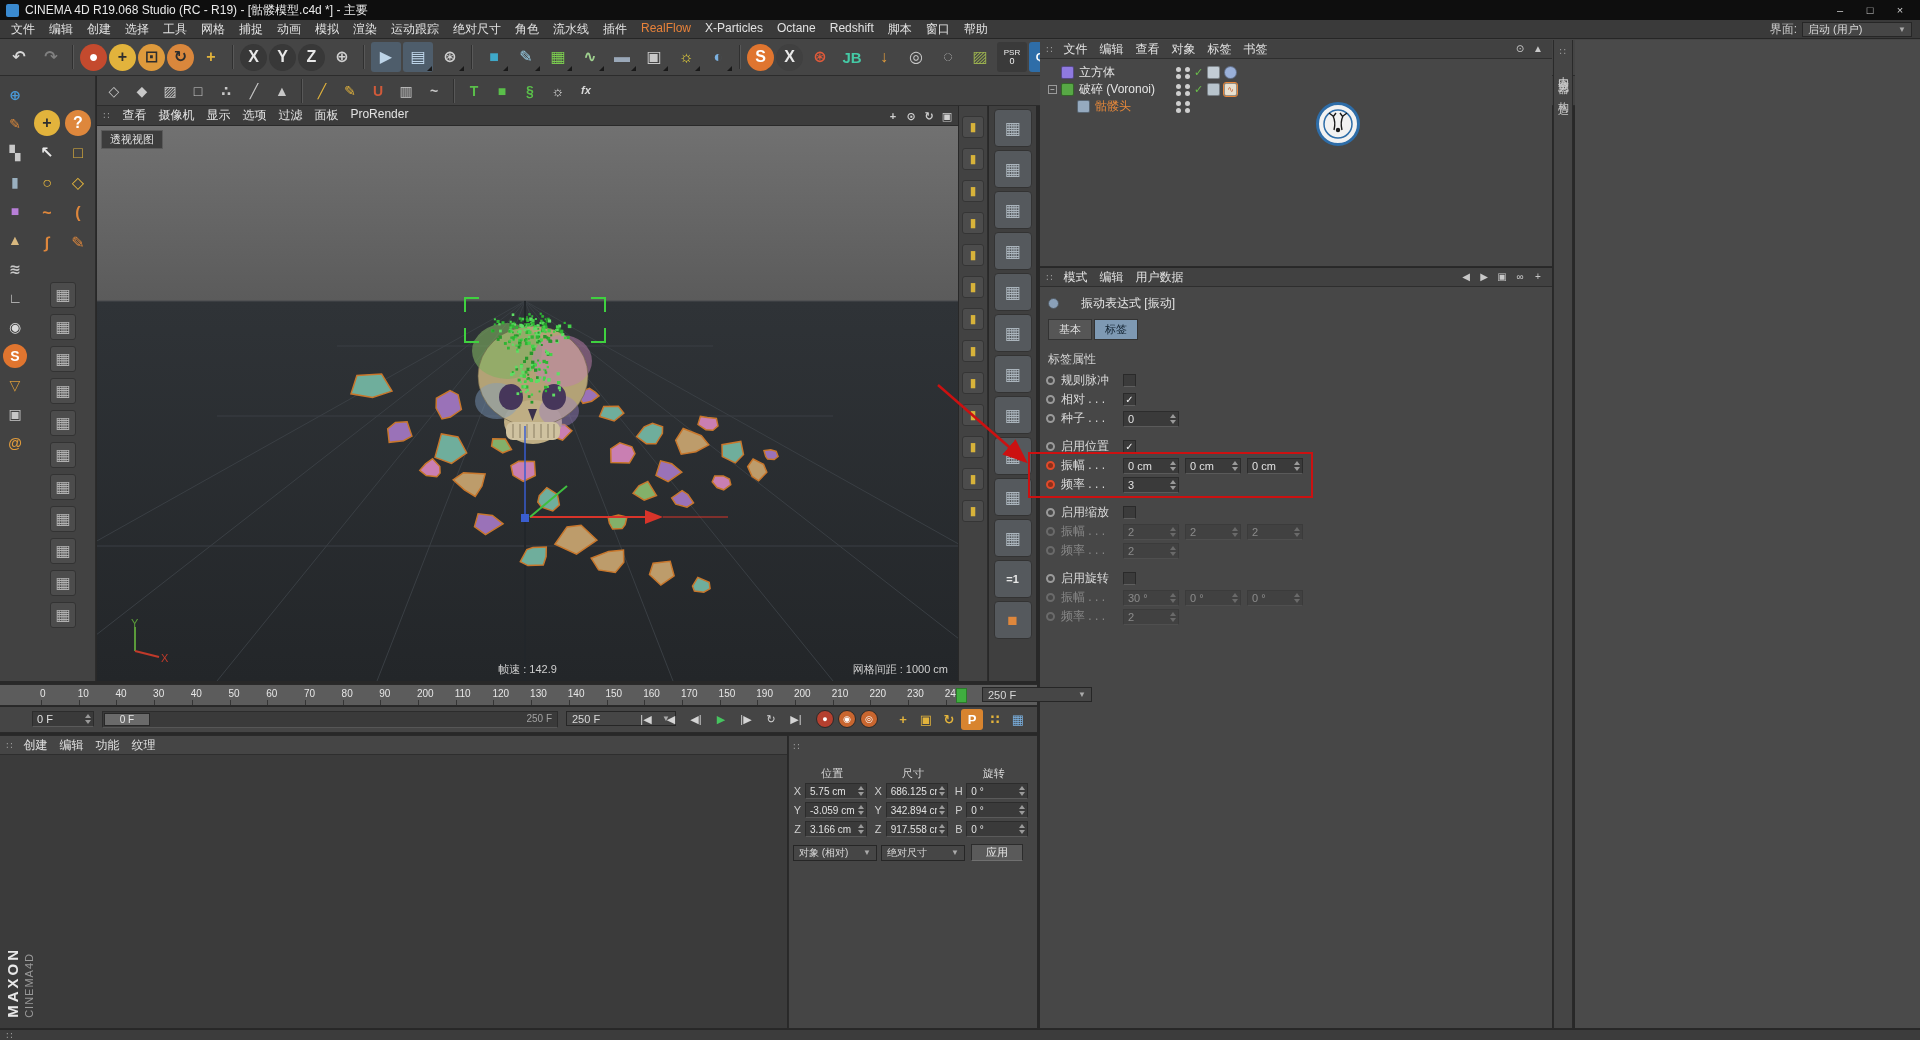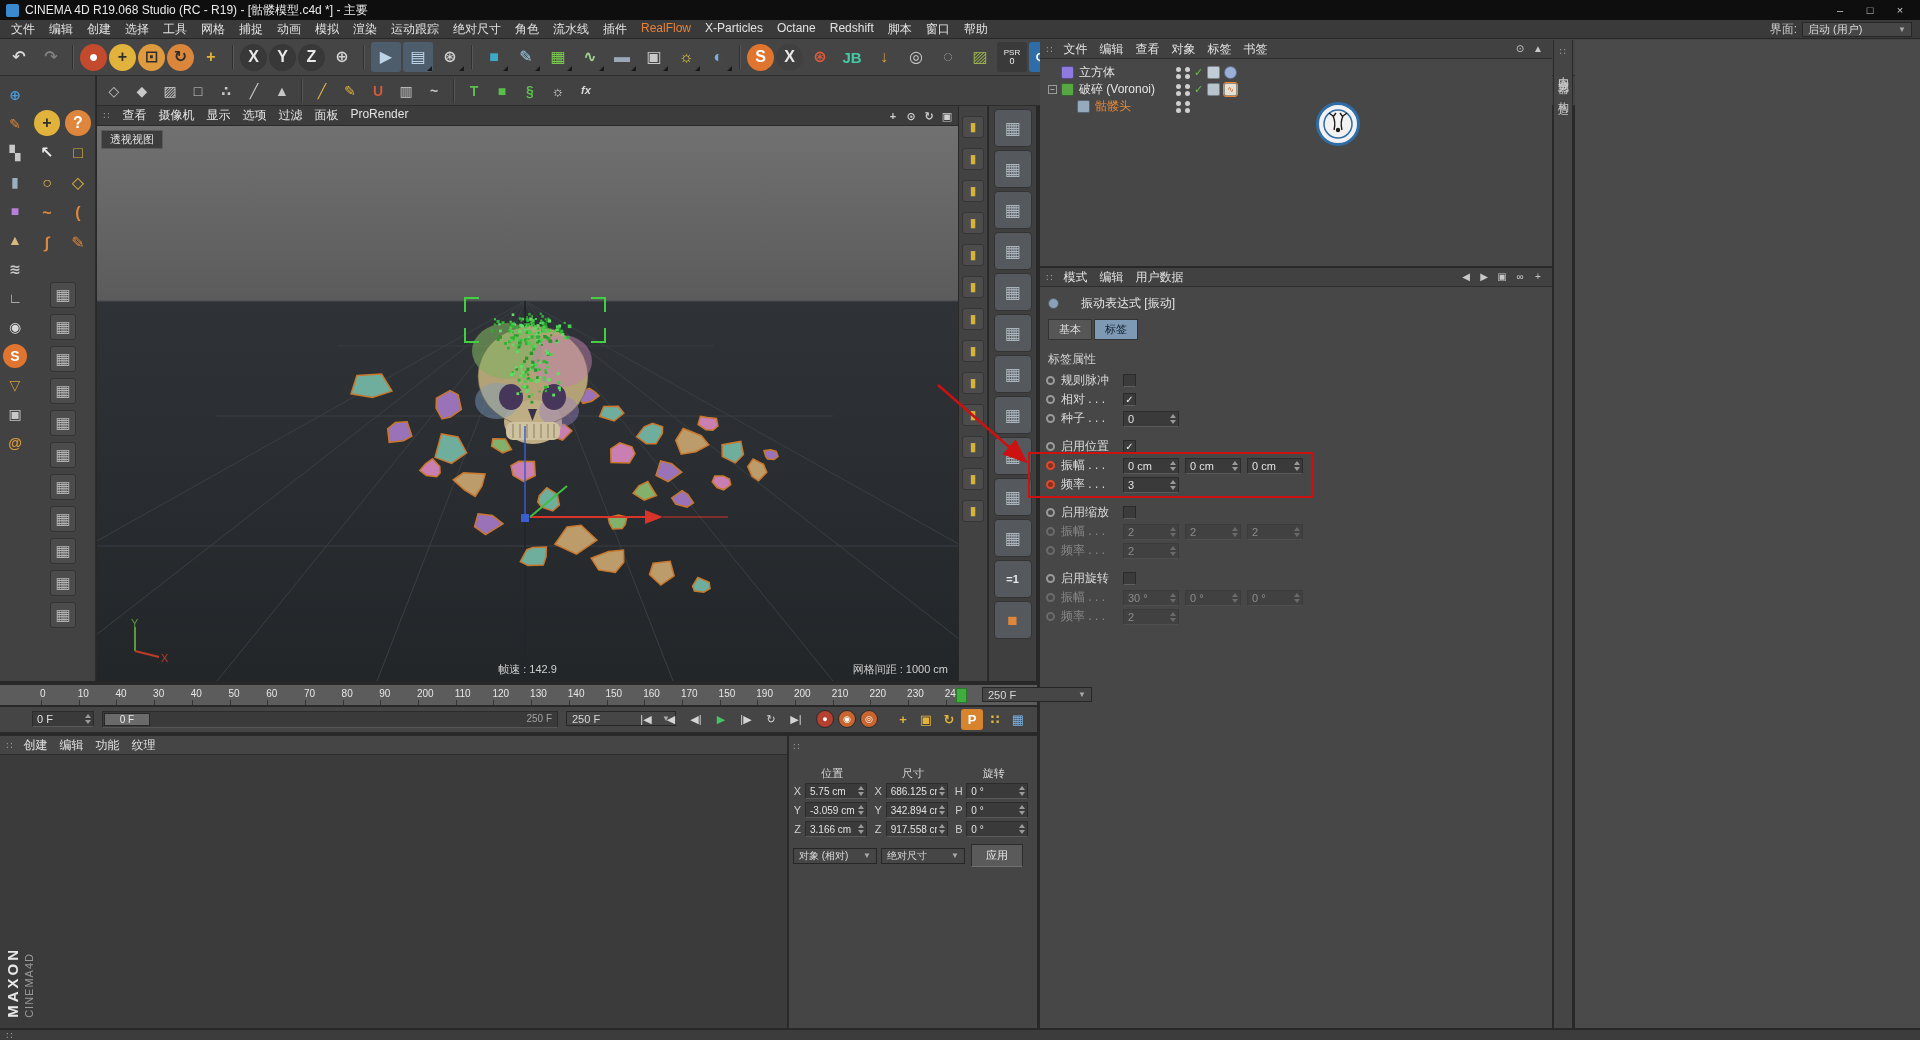--- a/index.html
+++ b/index.html
@@ -174,21 +174,21 @@
   #coord-head{display:flex;align-items:center;height:17px;}
   #coord-groups{display:grid;grid-template-columns:repeat(3,1fr);gap:2px;margin-top:11px;}
   .cgroup{display:flex;flex-direction:column;gap:3px;}
   .chead{font-size:11px;color:#d8d8d8;text-align:center;height:14px;}
   .crow{display:flex;align-items:center;gap:3px;}
   .caxis{width:9px;font-size:11px;color:#cfcfcf;text-align:center;}
   .cfield{width:62px;font-size:10px;}
   #coord-foot{display:flex;gap:4px;margin-top:7px;align-items:center;}
   #coord-foot .ddbox{min-width:84px;height:16px;font-size:10px;}
   #apply-btn{margin-left:2px;background:#5a5a5a;border:1px solid #2c2c2c;border-bottom-color:#707070;
-    height:23px;padding:0 14px;font-size:11px;display:flex;align-items:center;color:#e8e8e8;}
+    height:17px;padding:0 14px;font-size:11px;display:flex;align-items:center;color:#e8e8e8;}
 
   
   #statusbar{position:absolute;left:0;top:1029px;width:1920px;height:11px;background:#3c3c3c;
     border-top:1px solid #272727;display:flex;align-items:center;padding:0 6px;}
 
   
   #redbox{position:absolute;border:2px solid #cc1111;z-index:59;pointer-events:none;}
   #annsvg{position:absolute;left:0;top:0;width:1920px;height:1040px;z-index:60;pointer-events:none;}
   #watermark{position:absolute;left:1316px;top:102px;width:44px;height:44px;border-radius:50%;
     border:3px solid #2e6da8;background:#f2f2f2;z-index:58;display:flex;align-items:center;justify-content:center;}

